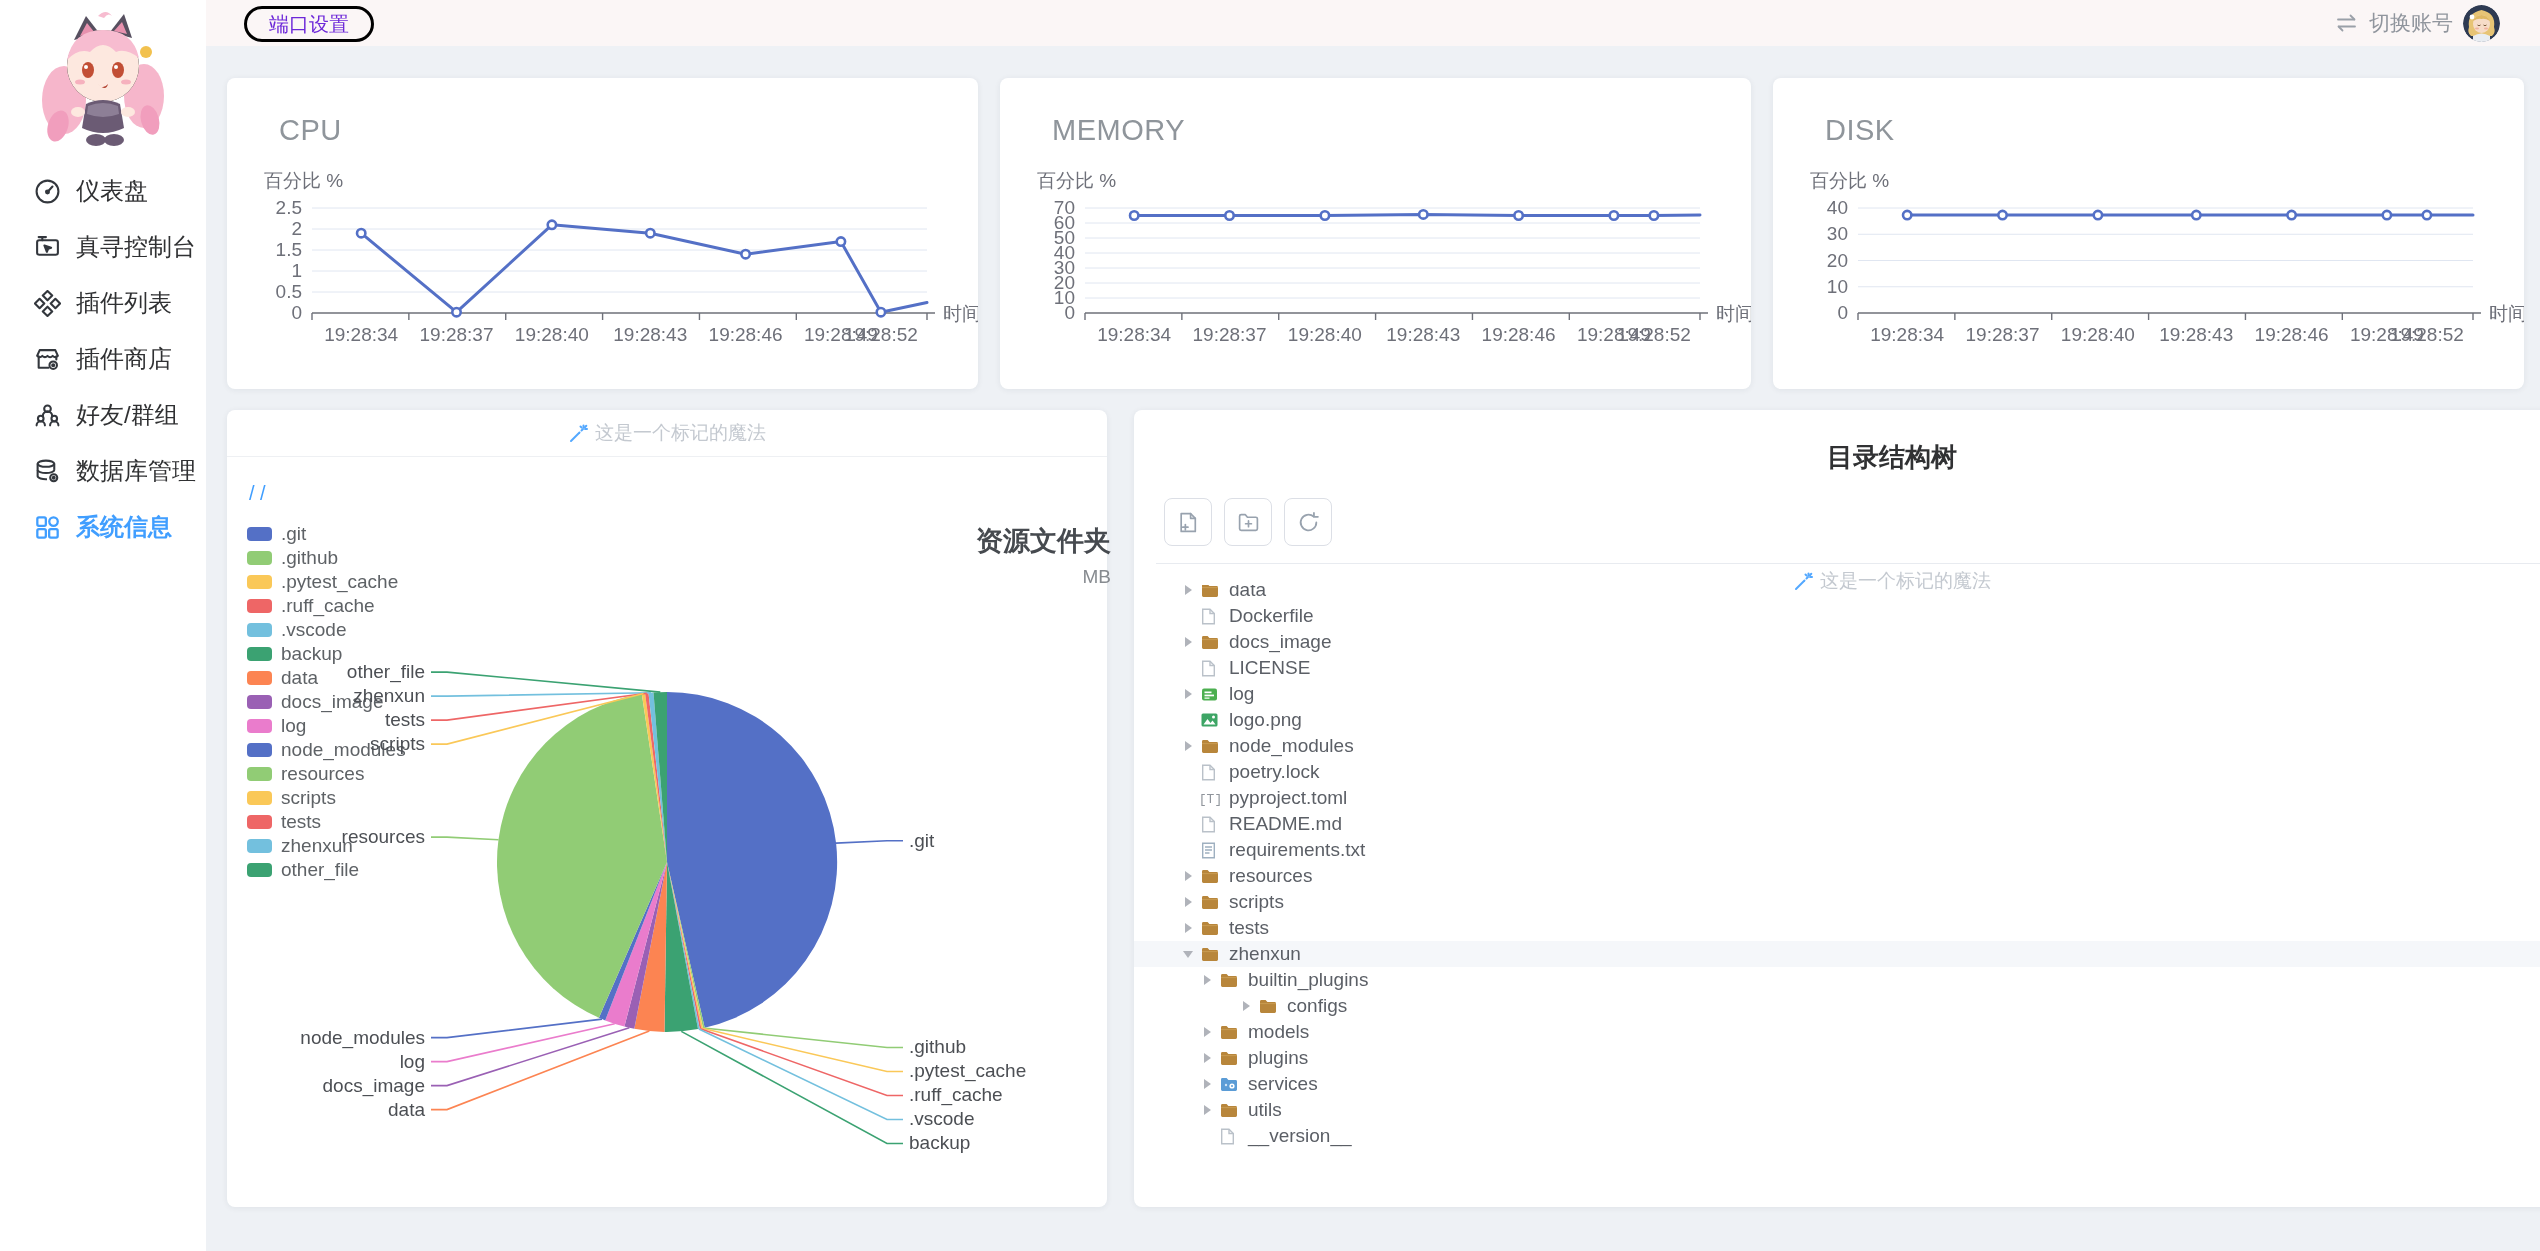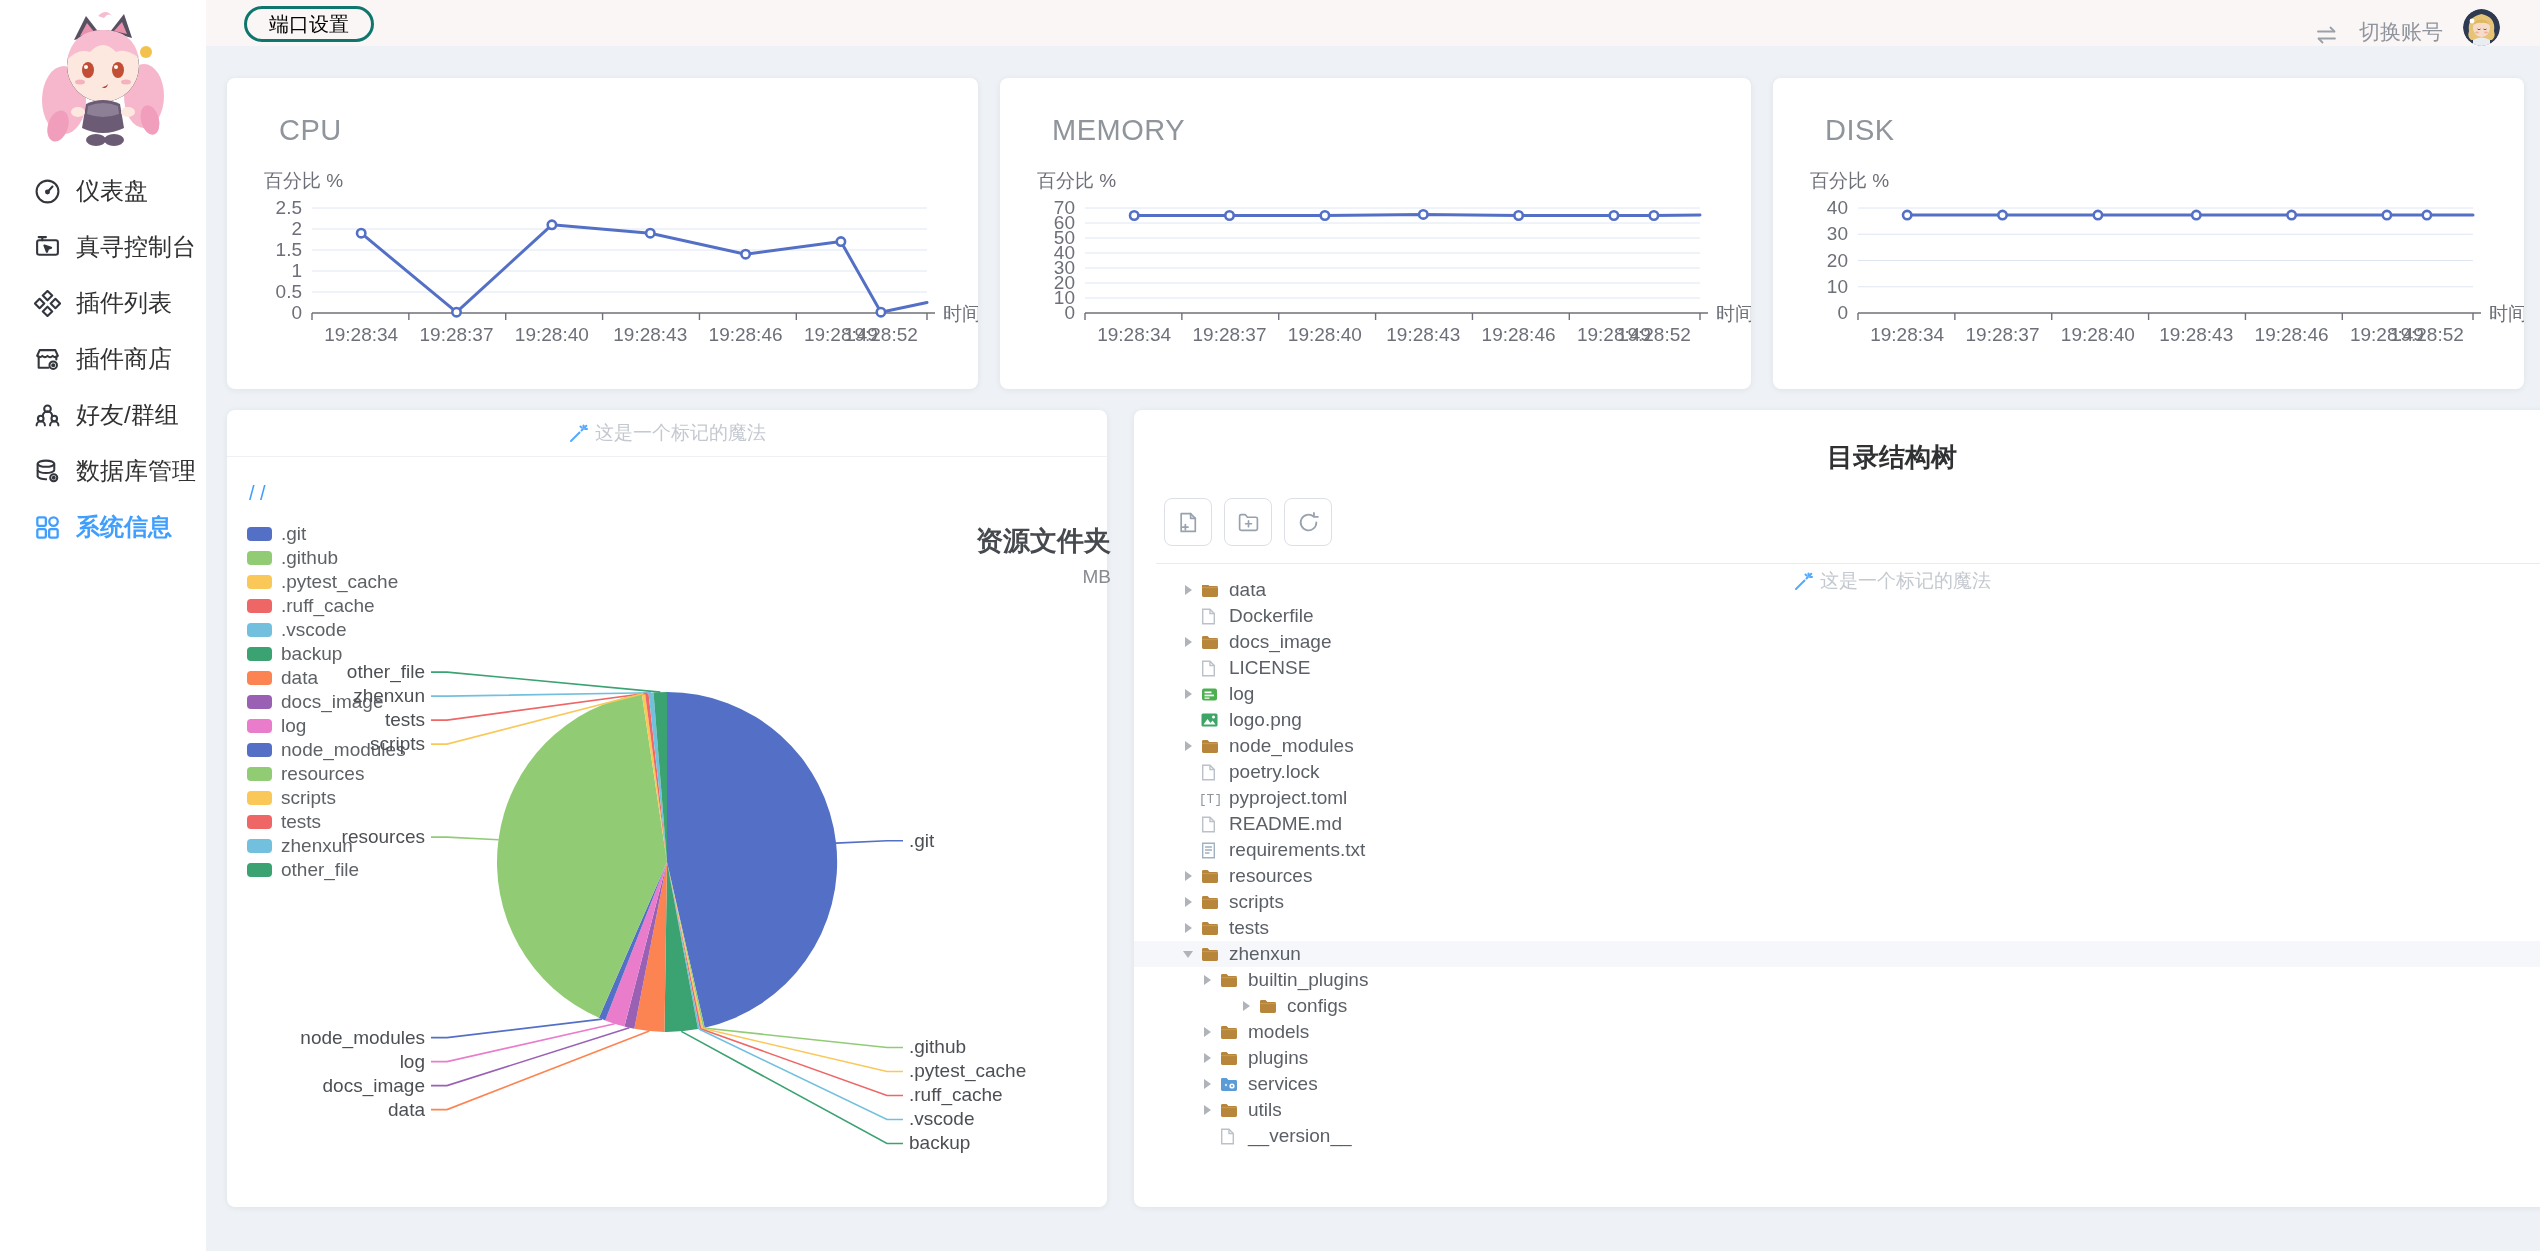--- a/index.html
+++ b/index.html
@@ -10,23 +10,23 @@
   }
   
   .sidebar{position:absolute;left:0;top:0;width:206px;height:1251px;background:#fff;z-index:5;}
   .mascot{position:absolute;left:28px;top:8px;width:150px;height:152px;}
   .menu{position:absolute;left:0;top:163px;width:206px;}
   .menu-item{height:56px;display:flex;align-items:center;padding-left:34px;cursor:pointer;color:#303133;font-size:24px;}
   .menu-item .mi-icon{width:27px;height:27px;margin-right:15px;display:inline-flex;}
   .menu-item.active{color:#409eff;font-weight:bold;}
   
   .topbar{position:absolute;left:206px;top:0;right:0;height:46px;background:#fbf6f6;z-index:4;}
-  .port-pill{position:absolute;left:38px;top:6px;width:124px;height:30px;border:3px solid #0f766e;border-radius:18px;
-    display:flex;align-items:center;justify-content:center;font-size:20px;color:#000000;cursor:pointer;background:transparent;}
-  .top-right{position:absolute;right:40px;top:0;height:46px;display:flex;align-items:flex-end;gap:20px;}
+  .port-pill{position:absolute;left:38px;top:6px;width:124px;height:30px;border:3px solid #000000;border-radius:18px;
+    display:flex;align-items:center;justify-content:center;font-size:20px;color:#6d28d9;cursor:pointer;background:transparent;}
+  .top-right{position:absolute;right:40px;top:0;height:46px;display:flex;align-items:center;gap:10px;}
   .switch-label{font-size:21px;color:#90959d;cursor:pointer;}
   .avatar{width:37px;height:37px;border-radius:50%;overflow:hidden;cursor:pointer;}
   
   .card{position:absolute;background:#fff;border-radius:8px;box-shadow:0 1px 6px rgba(31,45,61,.07);}
   .chart-card{top:78px;width:751px;height:311px;}
   #card-cpu{left:227px;} #card-memory{left:1000px;} #card-disk{left:1773px;}
   .chart-title{position:absolute;left:52px;top:36px;font-size:29px;color:#8f959b;letter-spacing:.5px;}
   .chart-svg{position:absolute;left:0;top:0;}
   
   #card-pie{left:227px;top:410px;width:880px;height:797px;}

